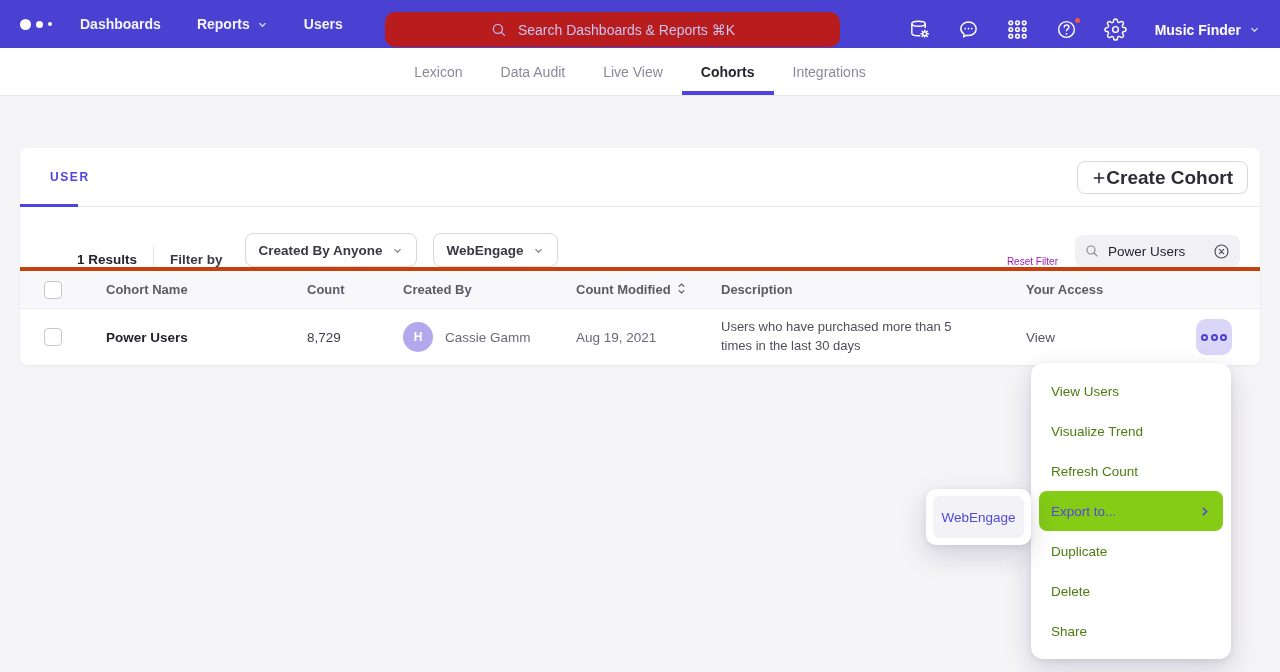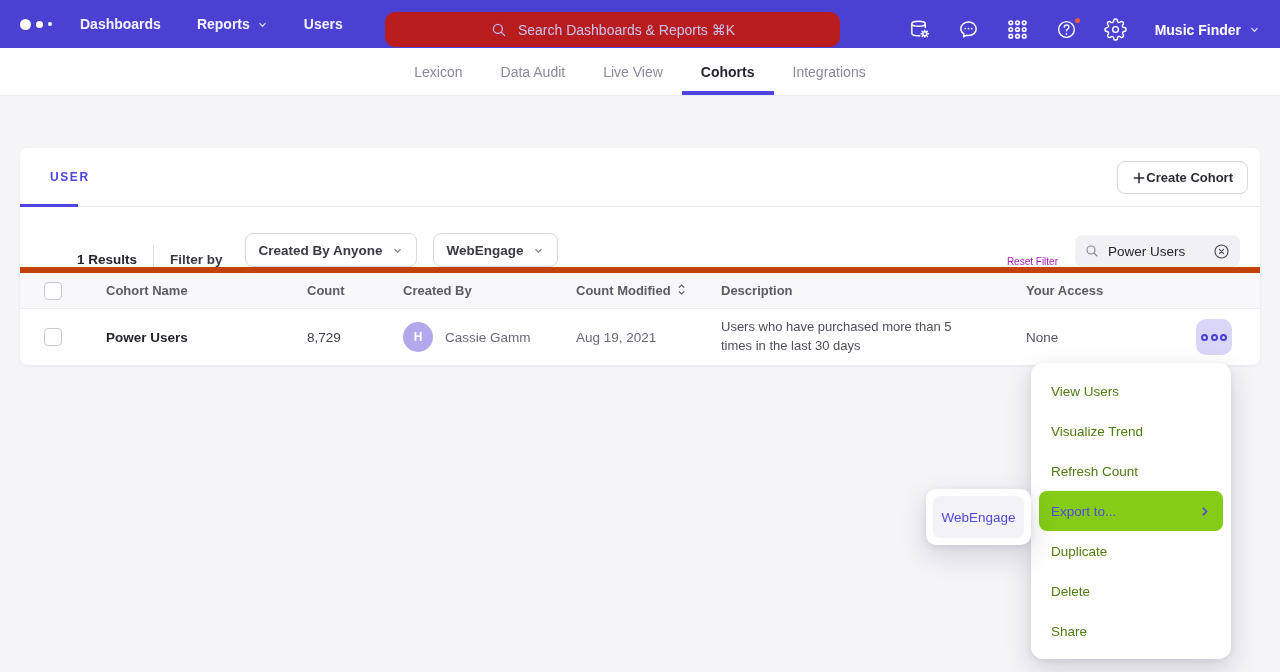--- a/index.html
+++ b/index.html
@@ -32,21 +32,21 @@
   .subtab.active { color:#26242f; font-weight:700; }
   .subtab.active::after { content:""; position:absolute; left:0; right:0; bottom:0; height:4px; background:#4f44e0; }
 
   
   .card { position:absolute; left:20px; top:148px; width:1240px; background:#fff; border-radius:8px;
     box-shadow:0 1px 3px rgba(25,20,60,.06); }
   .card-tabs { height:59px; position:relative; border-bottom:1px solid #e9e8ee; display:flex; align-items:center; }
   .user-tab { margin-left:30px; font-size:12px; font-weight:700; letter-spacing:1.6px; color:#4f44e0; cursor:pointer; }
   .user-underline { position:absolute; left:0; bottom:-1px; width:58px; height:3px; background:#4f44e0; }
   .create-btn { position:absolute; right:12px; top:13px; height:33px; padding:0 14px; border:1px solid #d8d6de; border-radius:8px;
-    background:#fff; display:flex; align-items:center; font-size:13px; font-weight:700; color:#2d2b36; cursor:pointer; }
+    background:#fff; display:flex; align-items:center; font-size:19px; font-weight:700; color:#2d2b36; cursor:pointer; }
   .create-btn svg { width:14px; height:14px; stroke:#2d2b36; stroke-width:1.8; fill:none; }
 
   
   .filter-row { height:60px; display:flex; align-items:flex-end; padding:0 20px 0 57px; }
   .results-count { font-size:13.5px; font-weight:700; color:#25232e; }
   .vdivider { width:1px; height:22px; background:#e3e1e8; margin:0 16px; }
   .filter-by { font-size:13.5px; font-weight:700; color:#3a3844; margin-right:22px; }
   .drop-btn { height:34px; border:1px solid #d8d6de; border-radius:8px; background:#fff; padding:0 13px;
     display:flex; align-items:center; gap:9px; font-size:13.5px; font-weight:700; color:#3a3844; cursor:pointer; margin-right:16px; }
   .drop-btn .chev { stroke:#8a8896; }
@@ -54,21 +54,21 @@
   .reset-filter { color:#a21caf; font-size:10px; font-weight:500; cursor:pointer; margin-right:17px; }
   .cohort-search { width:165px; height:32px; background:#f1f0f4; border-radius:8px; display:flex; align-items:center; padding:0 9px; gap:8px; }
   .cohort-search svg.mag { width:16px; height:16px; stroke:#8a8896; stroke-width:1.7; fill:none; flex:none; }
   .cohort-search input { border:none; outline:none; background:transparent; font-size:13.5px; color:#25232e; width:100%;
     font-family:"Liberation Sans", sans-serif; }
   .clear-btn { width:19px; height:19px; flex:none; cursor:pointer; }
   .clear-btn svg { width:19px; height:19px; stroke:#4a4856; stroke-width:1.4; fill:none; }
 
   
   .tbl-grid { display:grid; grid-template-columns:86px 201px 96px 173px 145px 305px 1fr; align-items:center; }
-  .tbl-head { height:42px; background:#f8f8fa; border-top:6px solid #c2410c; border-bottom:1px solid #edecf2; }
+  .tbl-head { height:42px; background:#f8f8fa; border-top:4px solid #c2410c; border-bottom:1px solid #edecf2; }
   .th { font-size:13px; font-weight:600; color:#5c5a66; display:flex; align-items:center; gap:6px; }
   .sort-icon svg { width:9px; height:13px; stroke:#5c5a66; stroke-width:1.3; fill:none; }
   .tbl-row { height:56px; background:#fff; border-radius:0 0 8px 8px; cursor:pointer; }
   .cb-cell { padding-left:24px; }
   .checkbox { width:18px; height:18px; border:1.5px solid #c9c6d2; border-radius:4px; background:#fff; cursor:pointer; }
   .cell-name { font-size:13.5px; font-weight:700; color:#25232e; }
   .cell-count { font-size:13.5px; color:#3e3c48; }
   .cell-creator { display:flex; align-items:center; gap:12px; }
   .avatar { width:30px; height:30px; border-radius:50%; background:#b3a8ec; color:#fff; font-size:12px; font-weight:700;
     display:flex; align-items:center; justify-content:center; }
@@ -279,21 +279,21 @@
     </div>
     <div class="cell-name">Power Users</div>
     <div class="cell-count">8,729</div>
     <div class="cell-creator">
       <span class="avatar">H</span>
       <span class="creator-name">Cassie Gamm</span>
     </div>
     <div class="cell-date">Aug 19, 2021</div>
     <div class="cell-desc">Users who have purchased more than 5 times in the last 30 days</div>
     <div class="cell-access">
-      <span class="access-text">None</span>
+      <span class="access-text">View</span>
       <button class="more-btn">
         <i></i>
           <i></i>
           <i></i>
       </button>
     </div>
   </div>
 </div>
 
 <div class="ctx-menu">

